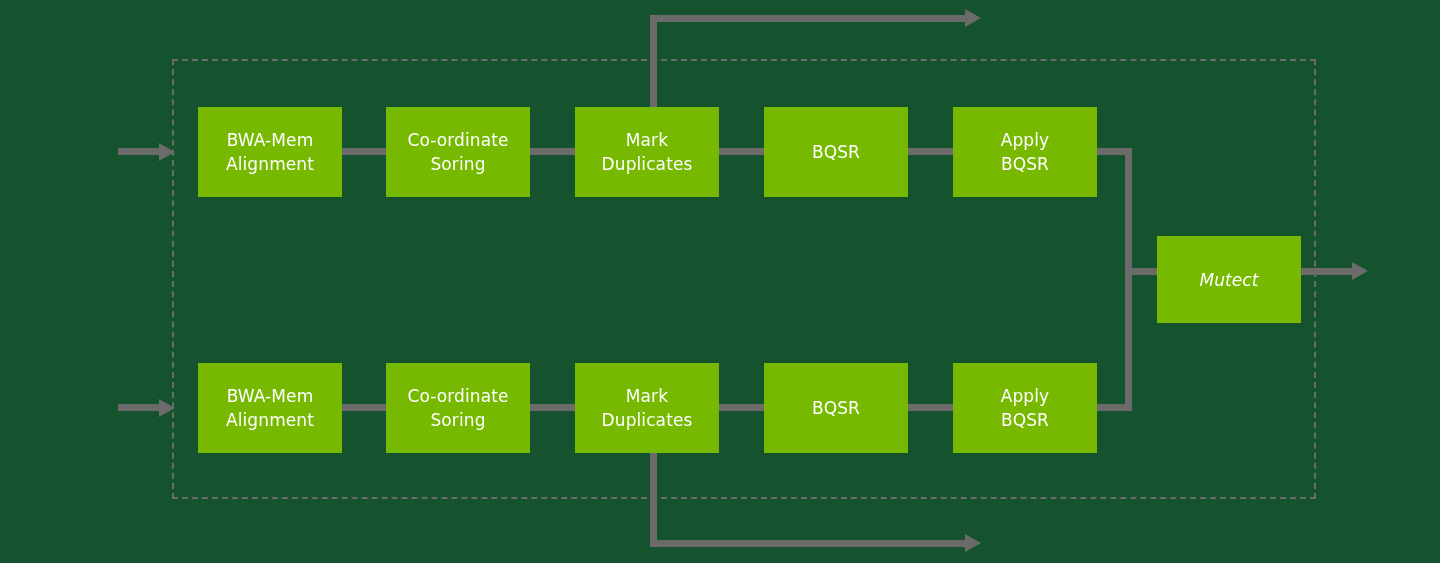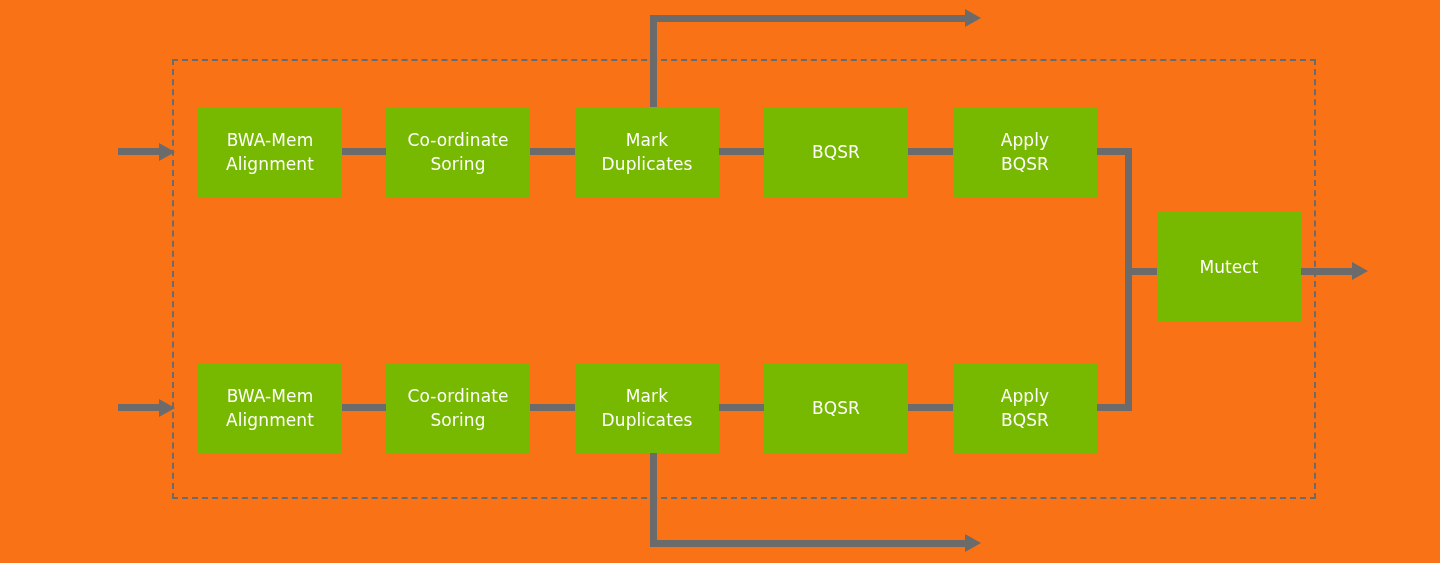--- a/index.html
+++ b/index.html
@@ -4,21 +4,21 @@
 <style>
   html, body {
     margin: 0;
     padding: 0;
     background: #000000;
   }
   #canvas {
     position: relative;
     width: 1440px;
     height: 563px;
-    background: #f97316;
+    background: #14532d;
     font-family: "DejaVu Sans", sans-serif;
     overflow: hidden;
   }
   .dashed-boundary {
     position: absolute;
     box-sizing: border-box;
     border: 2px dashed #6b6b6b;
     background: transparent;
   }
   .node {
@@ -129,17 +129,17 @@
 Duplicates</span>
   </div>
   <div class="node" style="left:764px; top:363px; width:144px; height:90px;">
     <span class="label">BQSR</span>
   </div>
   <div class="node" style="left:953px; top:363px; width:144px; height:90px;">
     <span class="label">Apply
 BQSR</span>
   </div>
 
-  <div class="node" style="left:1157px; top:212px; width:144px; height:110px;">
+  <div class="node" style="left:1157px; top:236px; width:144px; height:87px;font-style:italic;">
     <span class="label">Mutect</span>
   </div>
 
 </div>
 
 </body></html>

